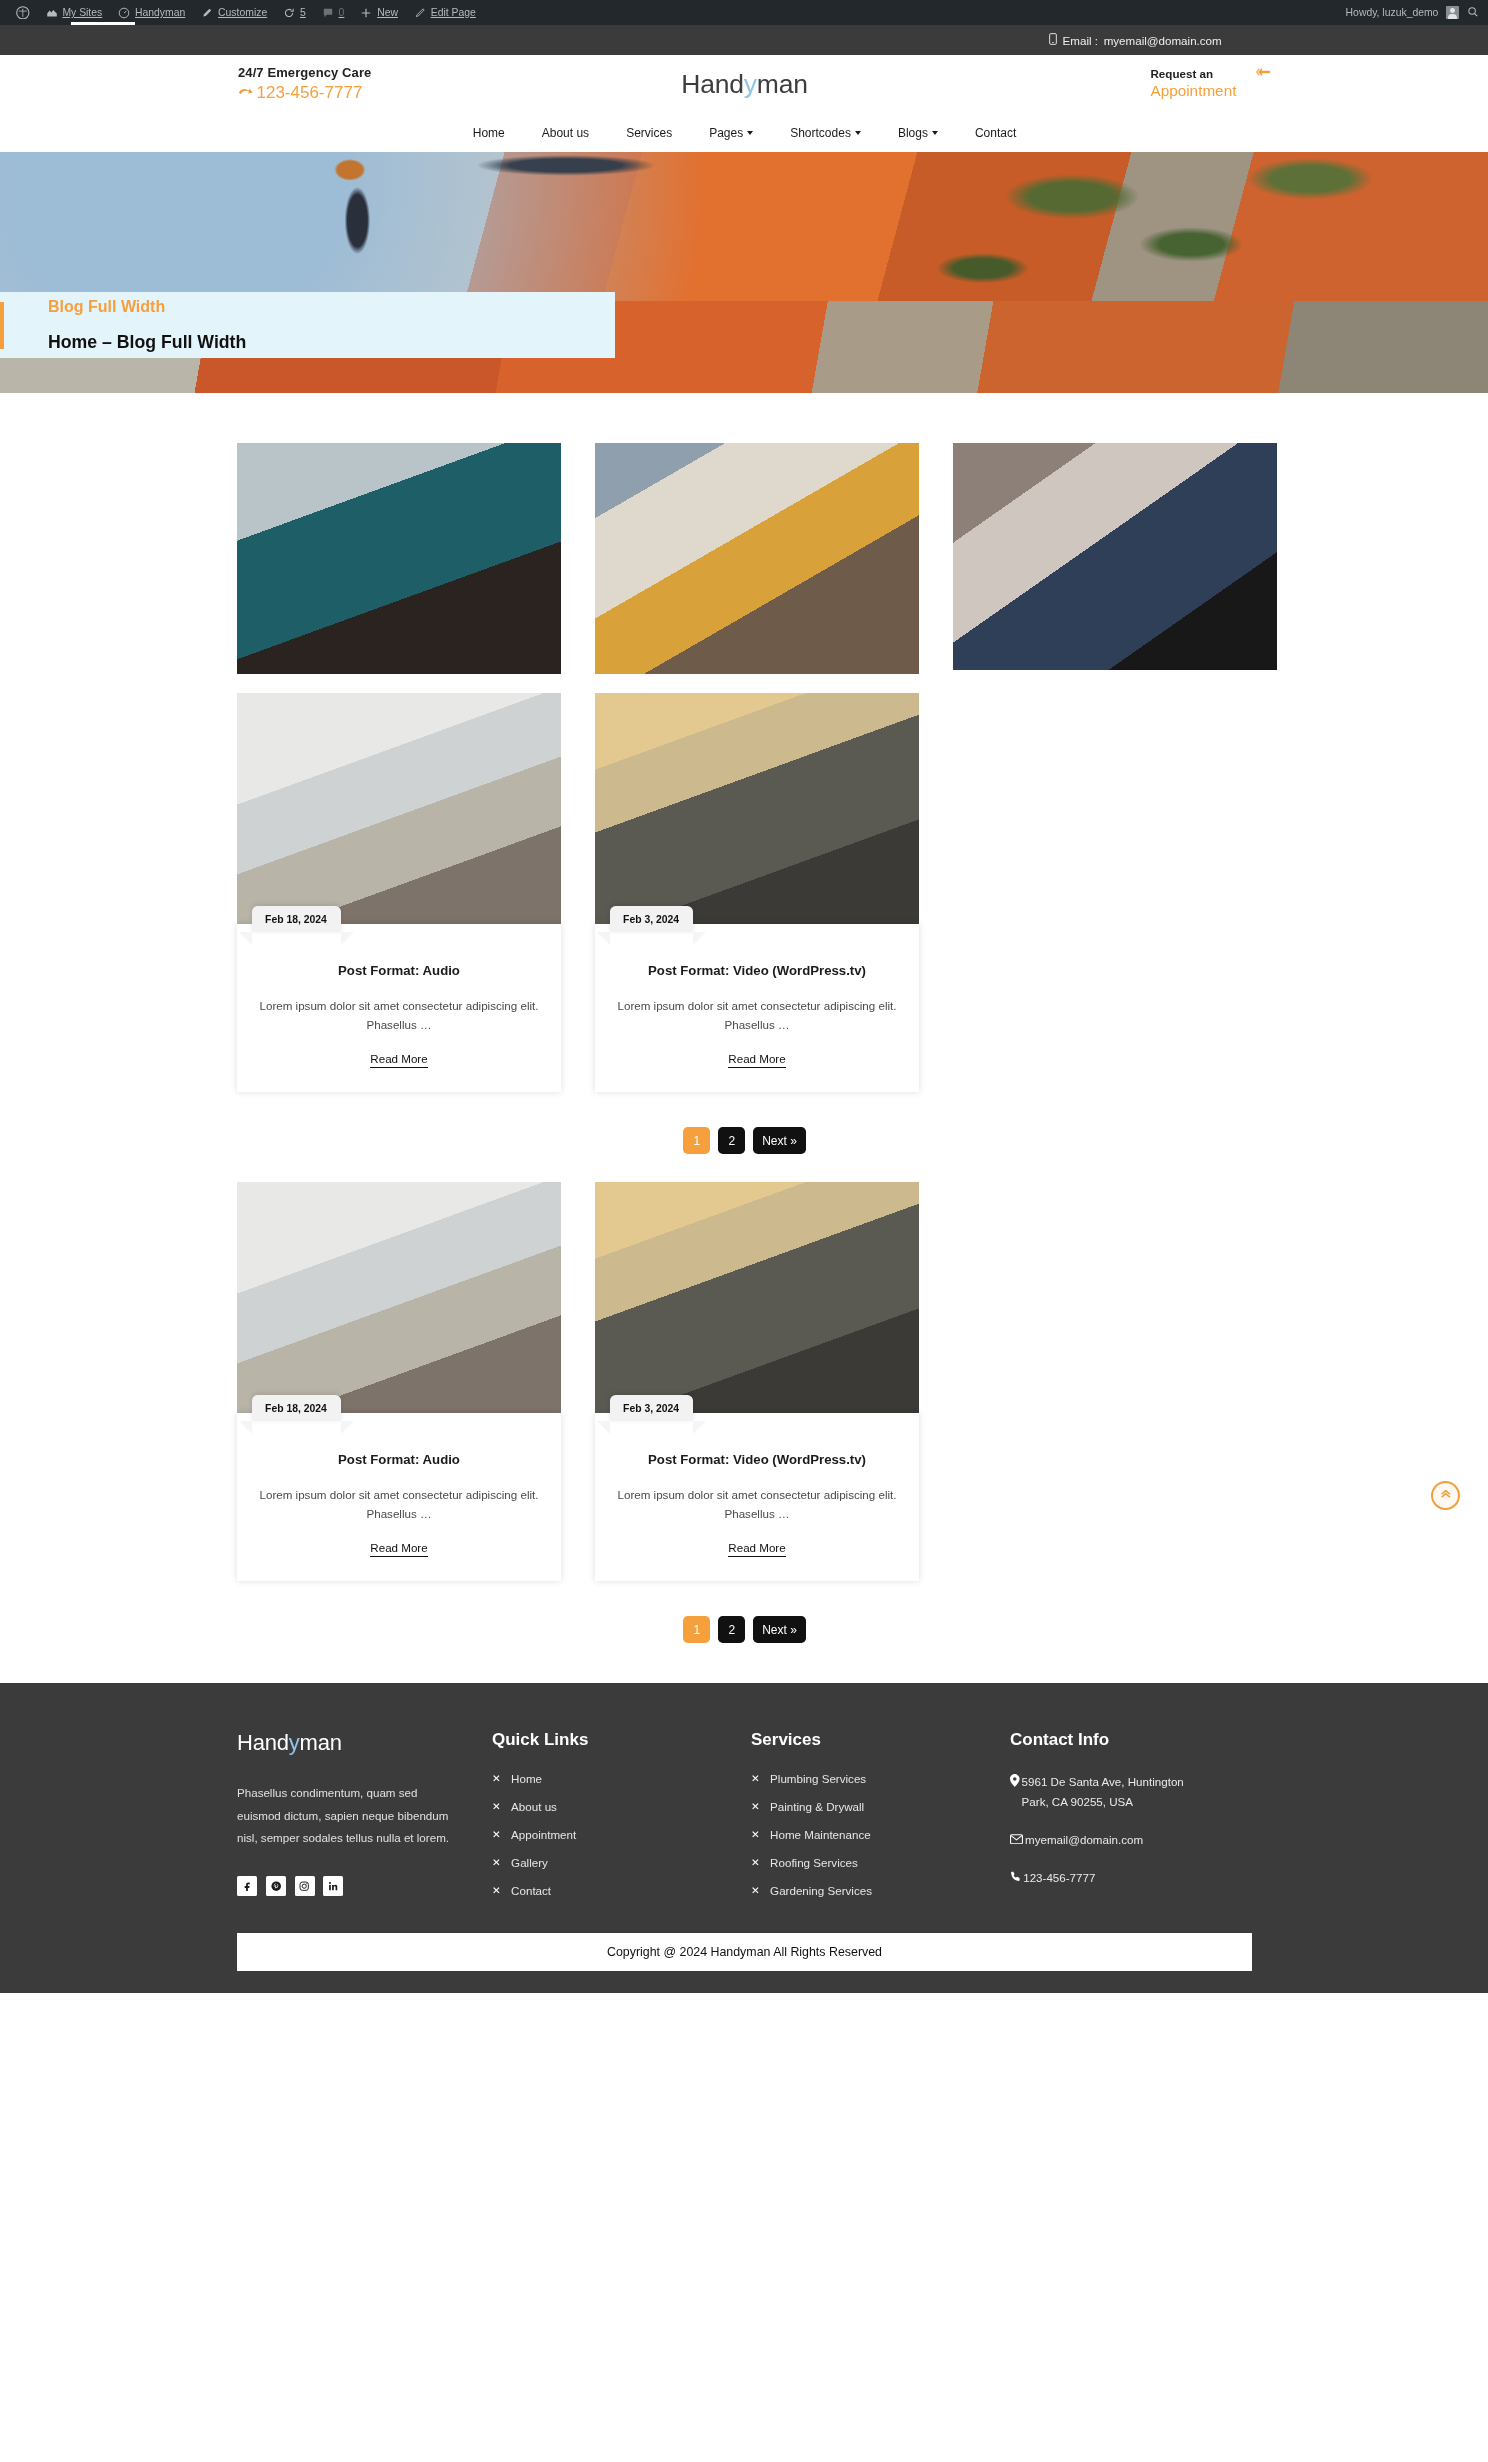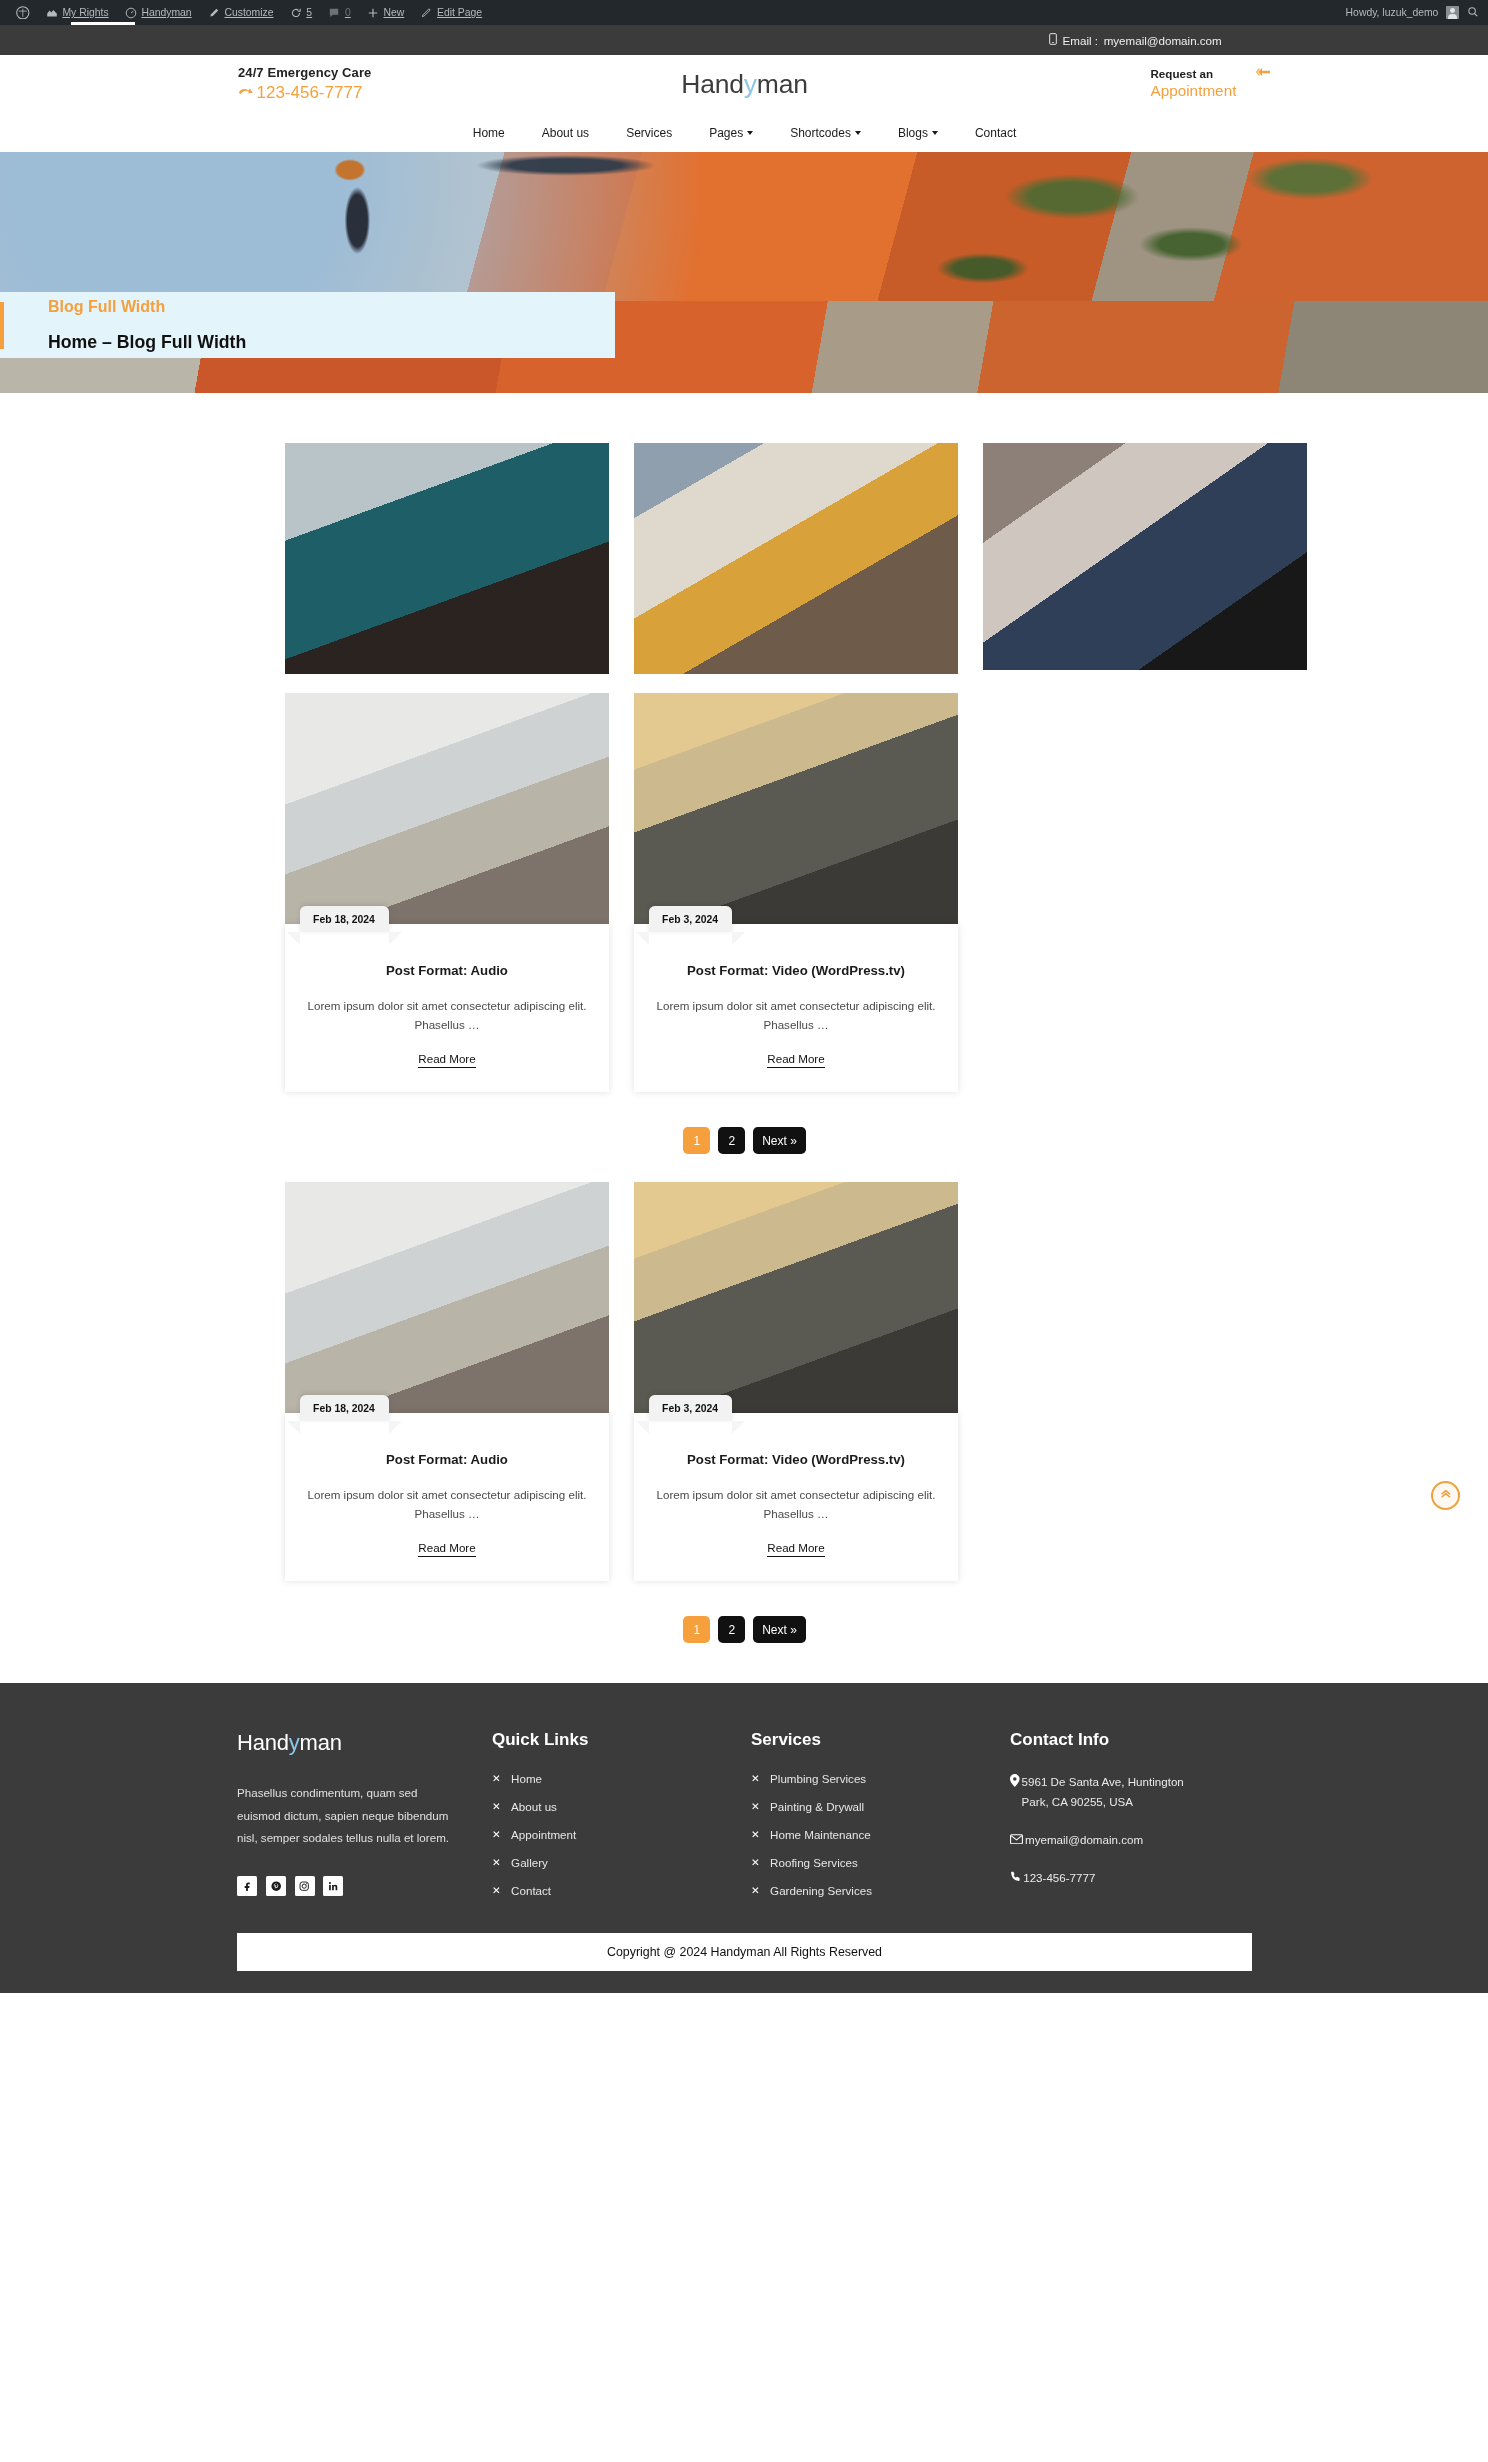--- a/index.html
+++ b/index.html
@@ -66,21 +66,21 @@
     background: #e4f4fb; display: flex; flex-direction: column; justify-content: center;
     padding-left: 48px; z-index: 4;
   }
   .bc-box::before { content:""; position:absolute; left:0; top: 9.6px; bottom: 9.6px; width: 4px; background:#f5a03c;}
   .bc-title { color: #f5a03c; font-size: 16px; font-weight: 700; }
   .bc-sub { color: #111; font-size: 17.7px; font-weight: 700; margin-top: 16px; }
 
   
   .blog-section { background: #fff; padding: 50px 0 0; }
   .container { width: 1015px; margin: 0 auto; position: relative; }
-  .grid { display: grid; grid-template-columns: repeat(3, 324px); gap: 19px 25px; margin-left: 48px; }
+  .grid { display: grid; grid-template-columns: repeat(3, 324px); gap: 19px 34px; }
   .card { background: #fff; position: relative; }
   .card-media { height: 231px; overflow: hidden; position: relative; }
   .card-body-wrap { box-shadow: 0 0 7.2px rgba(0,0,0,.13); background: #fff; position: relative; }
   .date-badge {
     position: absolute; left: 14.5px; top: -17.7px; background: #f2f2f2; color: #111;
     font-size: 10.4px; font-weight: 700; padding: 7.2px 13.6px; border-radius: 5.6px 5.6px 0 0;
     box-shadow: 0 -1.6px 4.8px rgba(0,0,0,.10); z-index: 5;
   }
   .date-badge::after, .date-badge::before {
     content: ""; position: absolute; top: 100%; width: 0; height: 0;
@@ -140,21 +140,21 @@
             </svg>
         </span>
       </a>
 
       <a class="ab-item" href="#">
         <span>
           <svg width="12" height="12" viewBox="0 0 20 20">
               <path d="M2 11l4-5 3 3 3-4 6 6v5H2z" fill="#b4b9be"></path>
             </svg>
         </span>
-        <span>My Rights</span>
+        <span>My Sites</span>
       </a>
 
       <a class="ab-item" href="#">
         <span>
           <svg width="12" height="12" viewBox="0 0 20 20">
               <circle cx="10" cy="10" r="8" fill="none" stroke="#b4b9be" stroke-width="1.6"></circle>
               <path d="M10 10l4-3" stroke="#b4b9be" stroke-width="1.6"></path>
             </svg>
         </span>
         <span>Handyman</span>

